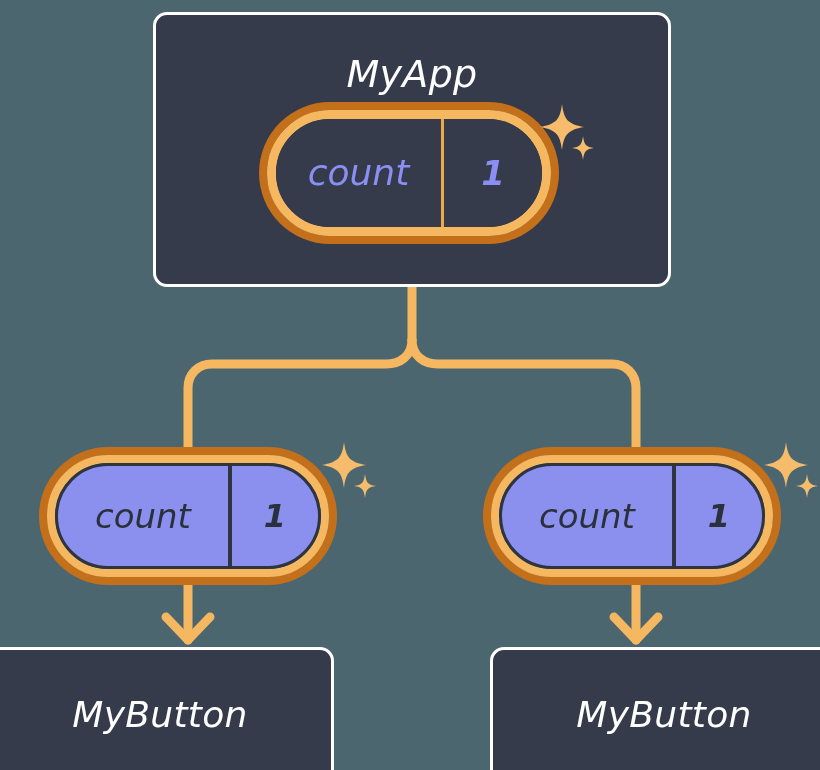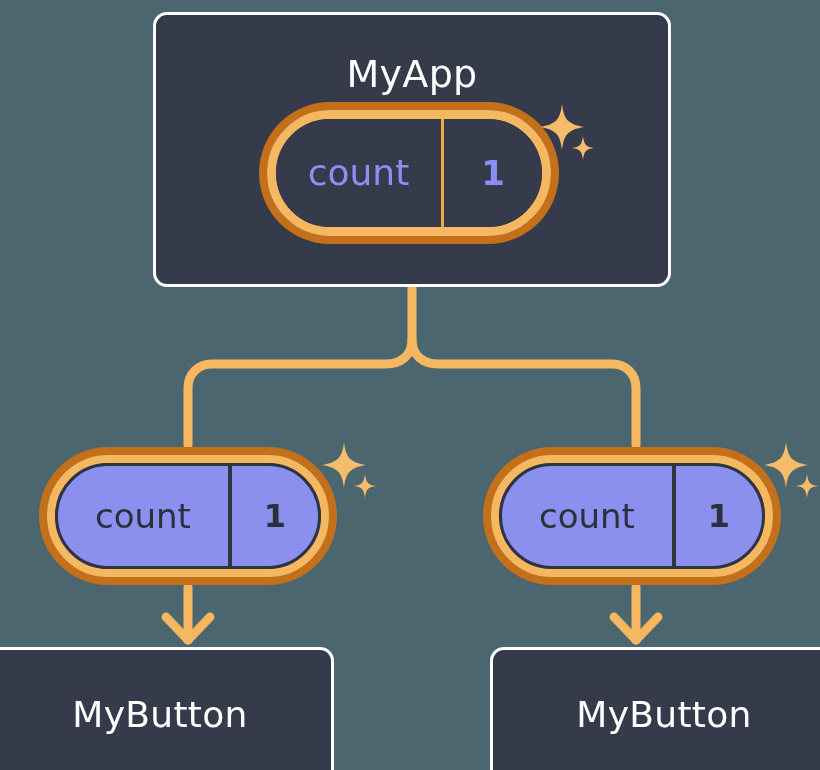--- a/index.html
+++ b/index.html
@@ -10,20 +10,21 @@
     width: 820px;
     height: 770px;
     background: #4c6670;
     font-family: "DejaVu Sans", sans-serif;
     overflow: hidden;
   }
   #stage {
     position: relative;
     width: 708px;
     height: 770px;
+    font-style: italic;
   }
   #wires {
     position: absolute;
     left: 0;
     top: 0;
     width: 820px;
     height: 770px;
     pointer-events: none;
   }
 

